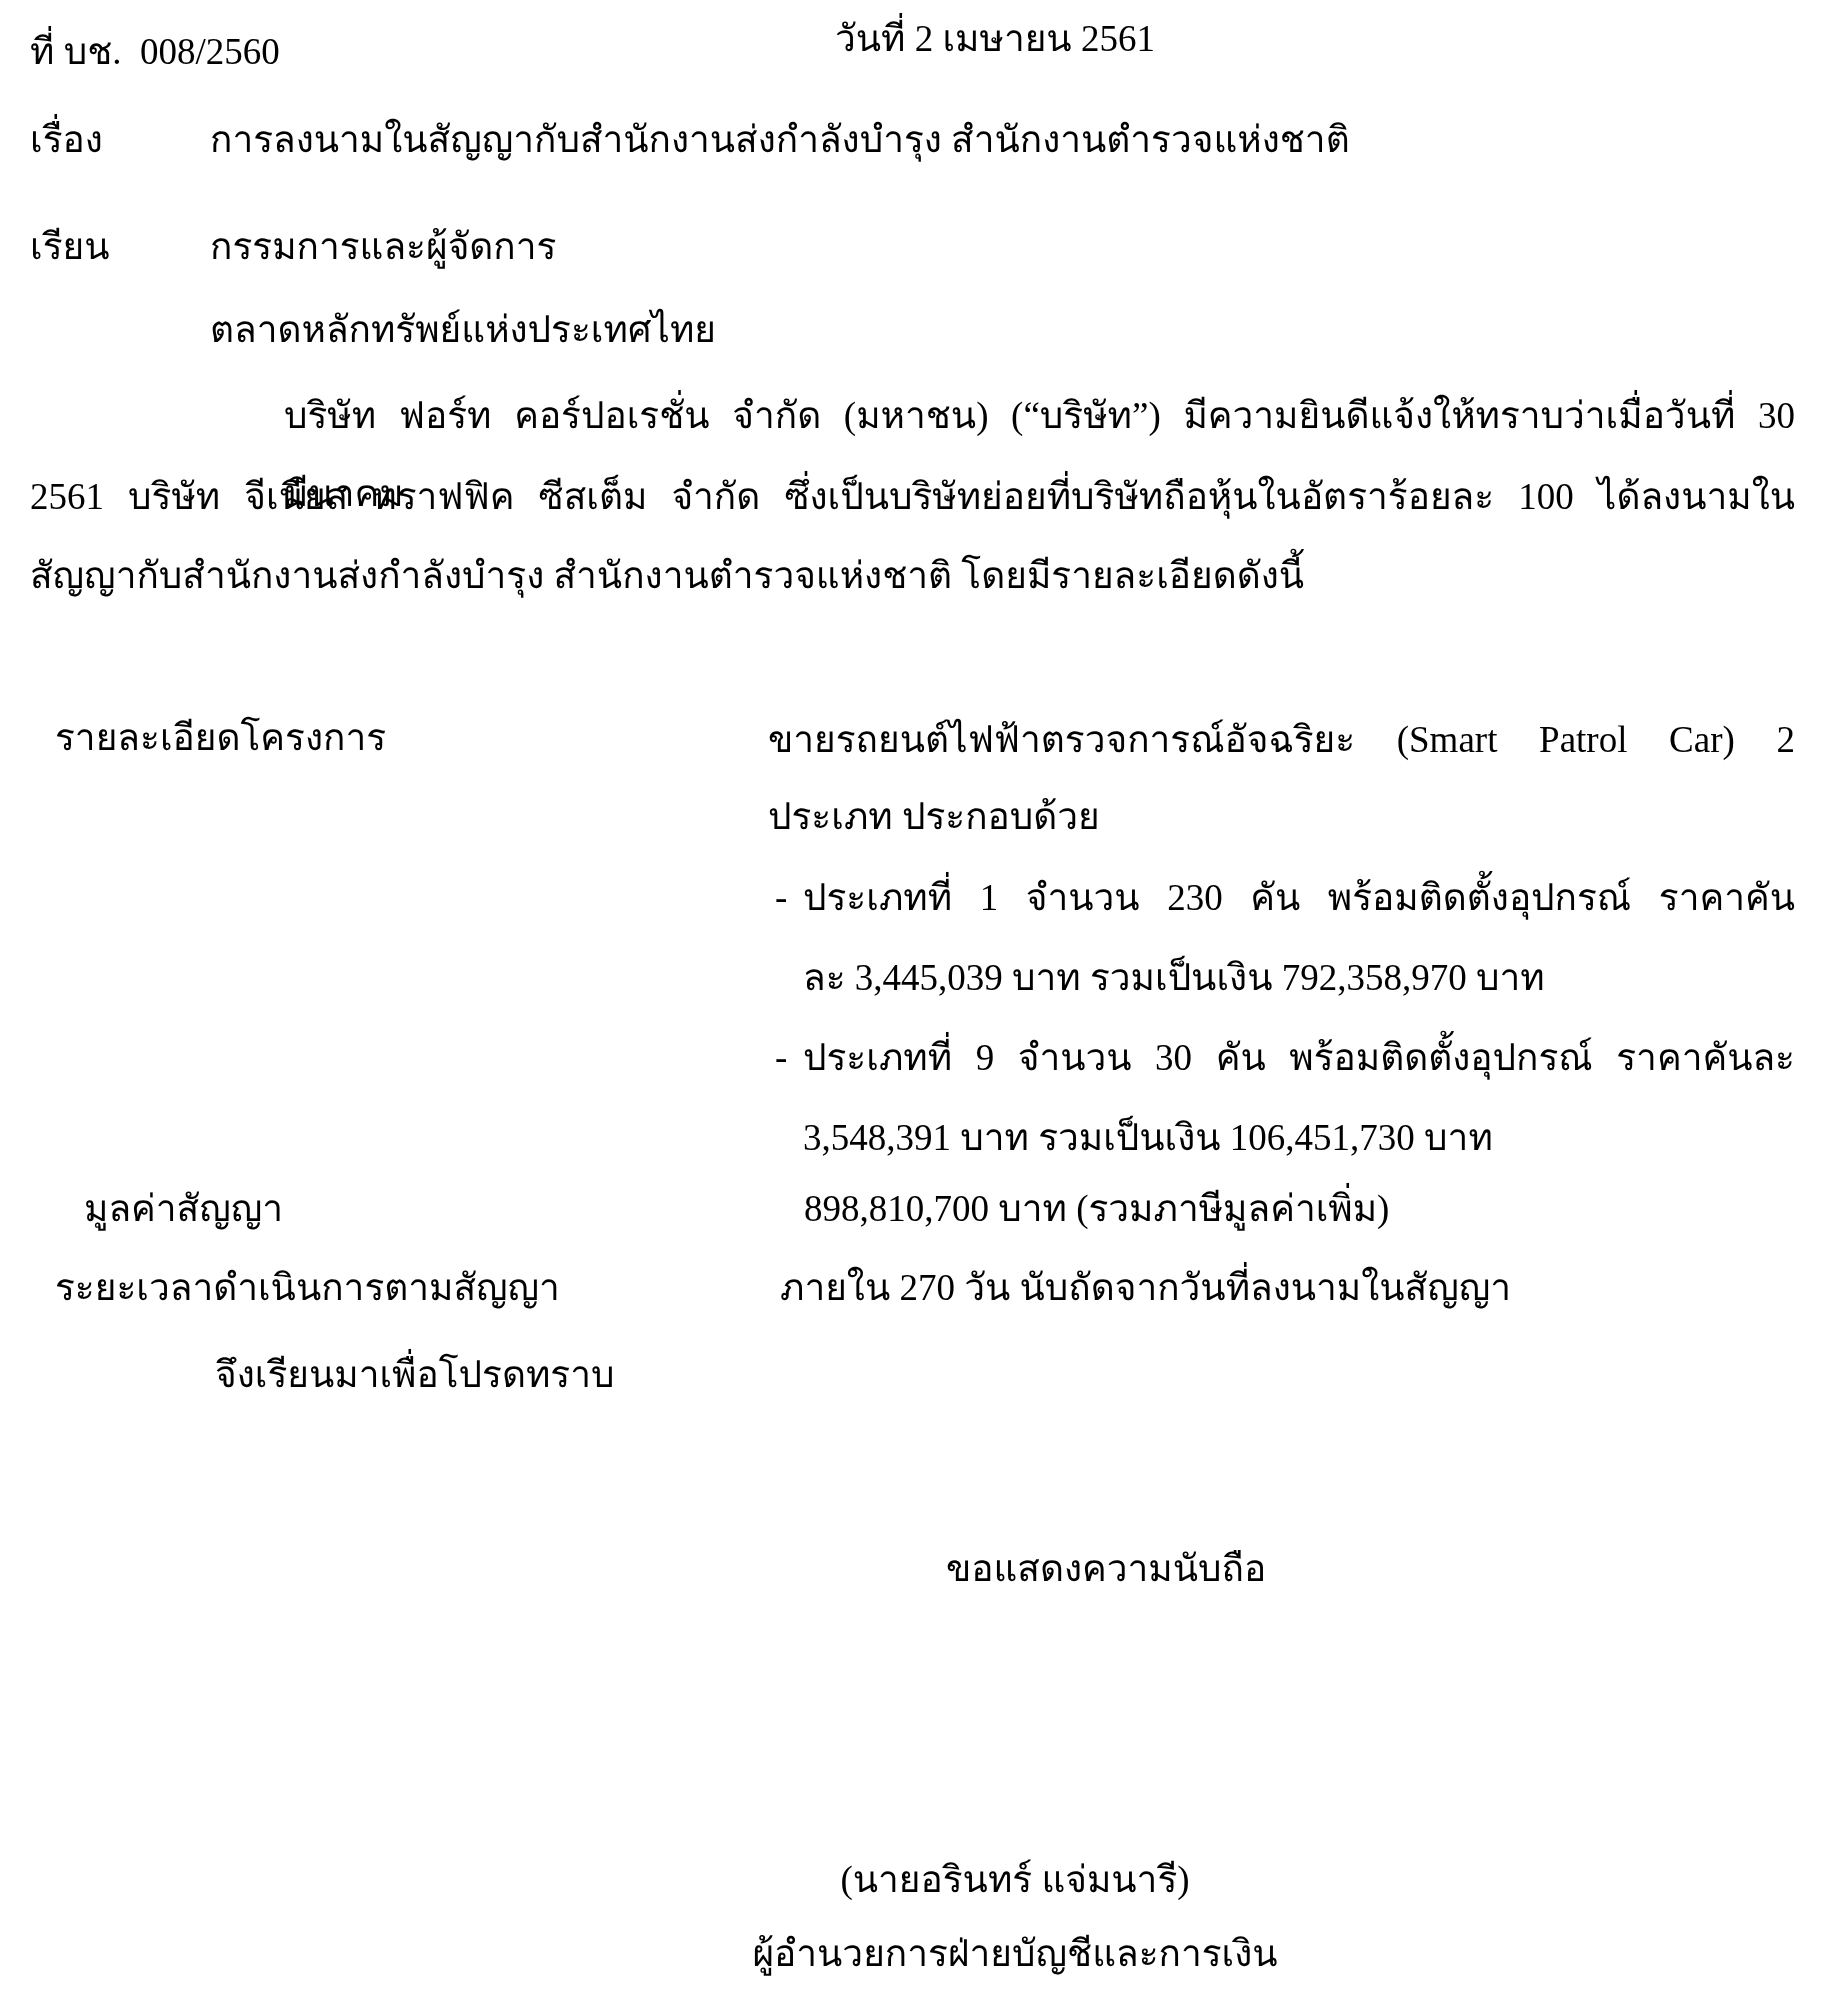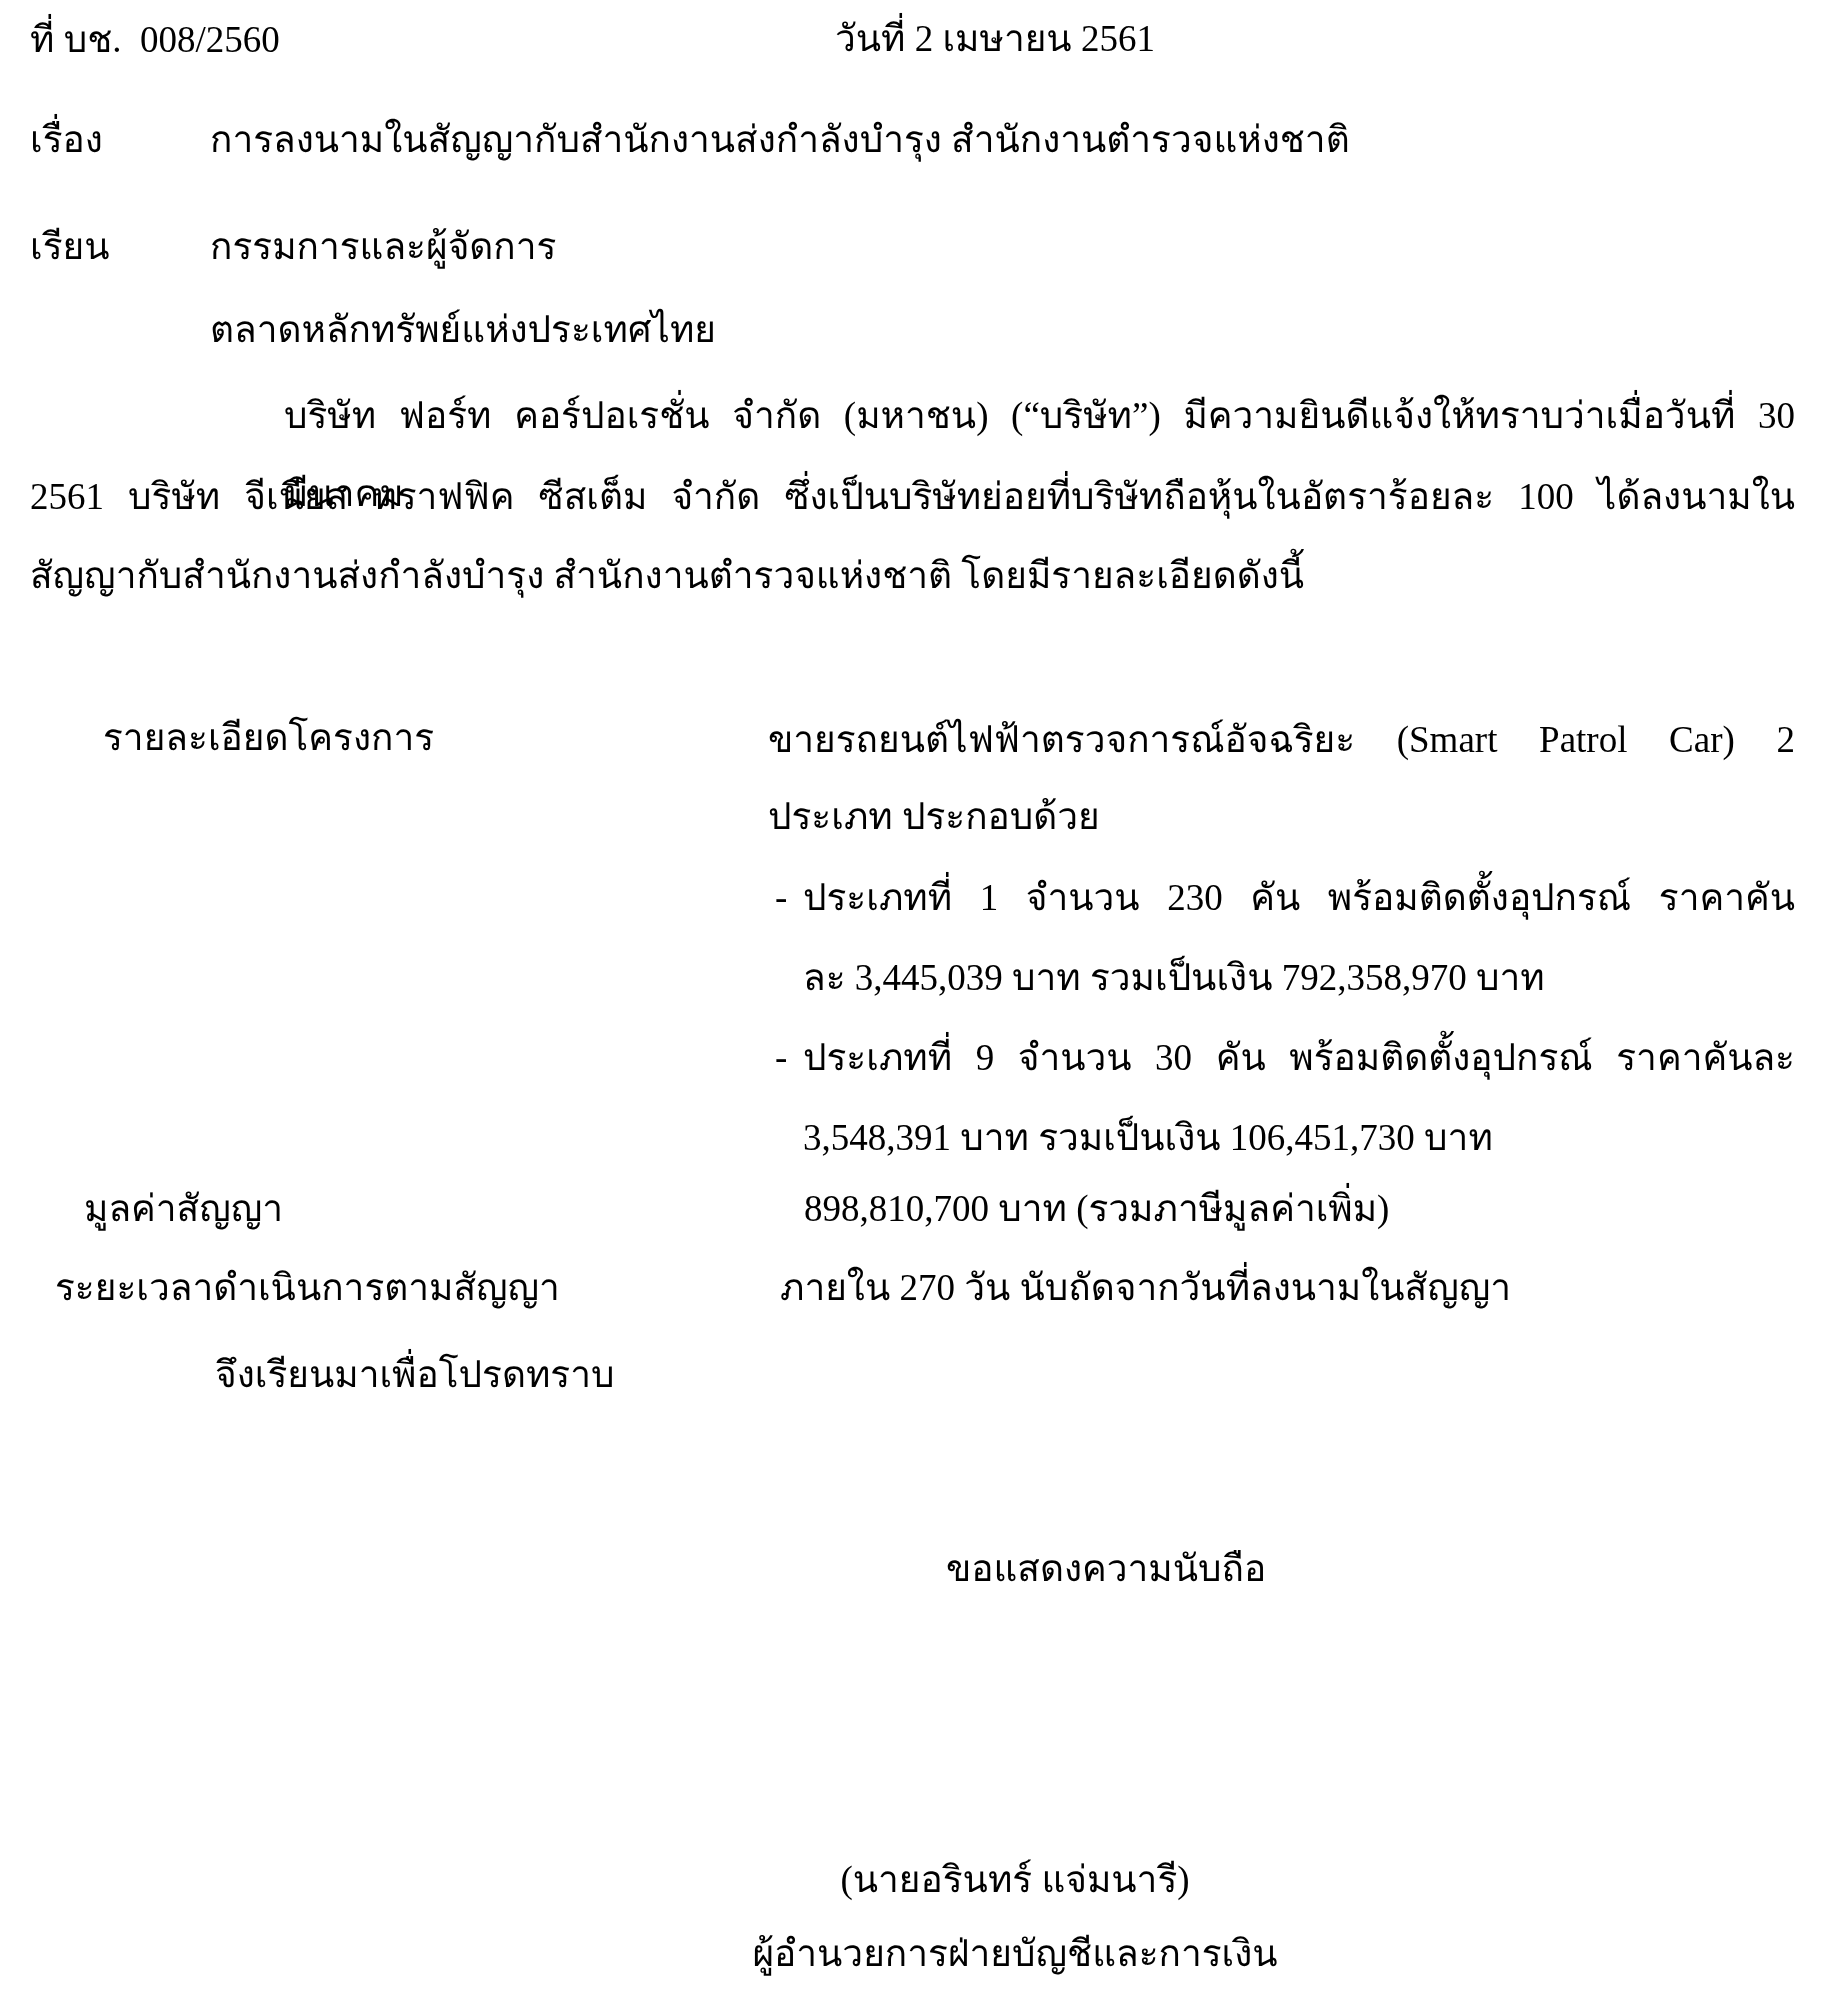--- a/index.html
+++ b/index.html
@@ -46,35 +46,35 @@
   }
   .centered {
     text-align: center;
   }
 </style>
 </head>
 <body>
 
 <div class="page">
 
-  <div class="line" style="left:30px; top:3px;text-align:center;">ที่ บช.&nbsp; 008/2560</div>
+  <div class="line" style="left:30px; top:15px;text-align:center;">ที่ บช.&nbsp; 008/2560</div>
   <div class="line" style="left:835px; top:1.8px;">วันที่ 2 เมษายน 2561</div>
 
   <div class="line" style="left:30px; top:103px;">เรื่อง</div>
   <div class="line" style="left:210px; top:103px;">การลงนามในสัญญากับสำนักงานส่งกำลังบำรุง สำนักงานตำรวจแห่งชาติ</div>
 
   <div class="line" style="left:30px; top:210px;">เรียน</div>
   <div class="line" style="left:210px; top:210px;">กรรมการและผู้จัดการ</div>
   <div class="line" style="left:210px; top:293px;">ตลาดหลักทรัพย์แห่งประเทศไทย</div>
 
   <div class="block just" style="left:284px; right:37px; top:377px;">บริษัท ฟอร์ท คอร์ปอเรชั่น จำกัด (มหาชน) (“บริษัท”) มีความยินดีแจ้งให้ทราบว่าเมื่อวันที่ 30 มีนาคม</div>
   <div class="block just" style="left:30px; right:37px; top:458px;">2561 บริษัท จีเนียส ทราฟฟิค ซีสเต็ม จำกัด ซึ่งเป็นบริษัทย่อยที่บริษัทถือหุ้นในอัตราร้อยละ 100 ได้ลงนามใน</div>
   <div class="line" style="left:30px; top:539px;">สัญญากับสำนักงานส่งกำลังบำรุง สำนักงานตำรวจแห่งชาติ โดยมีรายละเอียดดังนี้</div>
 
-  <div class="line" style="left:55px; top:701px;margin-left:48px;">รายละเอียดโครงการ</div>
+  <div class="line" style="left:55px; top:701px;">รายละเอียดโครงการ</div>
   <div class="block just" style="left:768px; right:37px; top:701px;">ขายรถยนต์ไฟฟ้าตรวจการณ์อัจฉริยะ (Smart Patrol Car) 2</div>
   <div class="line" style="left:768px; top:780px;">ประเภท ประกอบด้วย</div>
 
   <div class="bullet-row" style="left:775px; right:37px; top:861px;">
     <span class="dash">-</span>
     <div class="btxt just">ประเภทที่ 1 จำนวน 230 คัน พร้อมติดตั้งอุปกรณ์ ราคาคัน</div>
   </div>
   <div class="line" style="left:803px; top:941px;">ละ 3,445,039 บาท รวมเป็นเงิน 792,358,970 บาท</div>
 
   <div class="bullet-row" style="left:775px; right:37px; top:1021px;">

